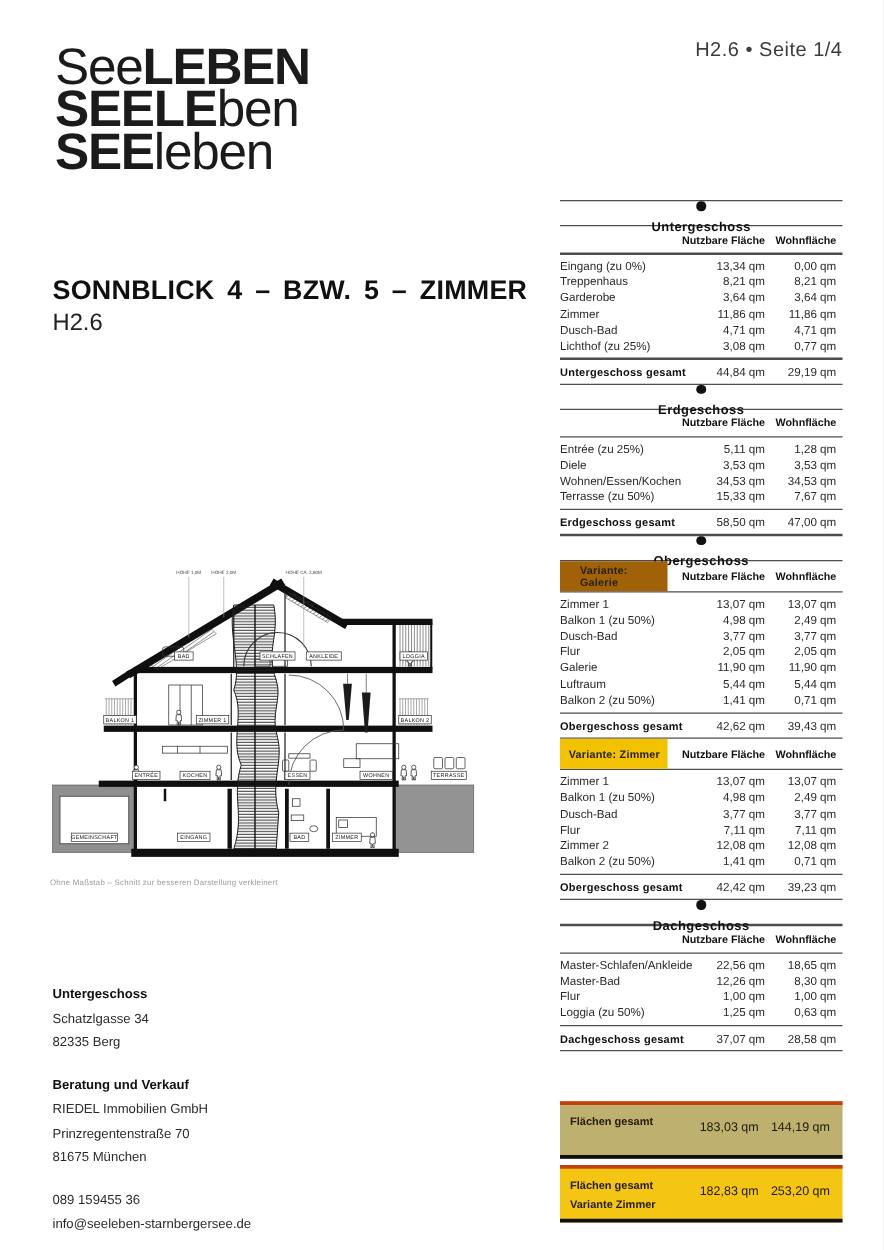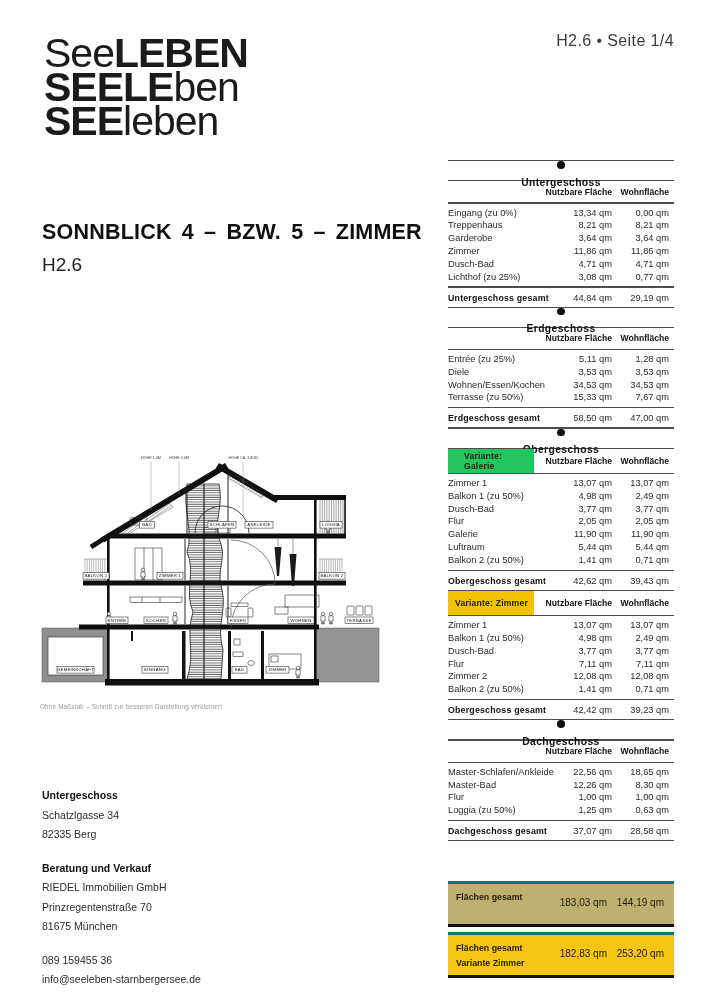--- a/index.html
+++ b/index.html
@@ -12,21 +12,21 @@
 
   
   .logo{position:absolute;left:44px;top:36px;font-size:41px;line-height:34px;
         letter-spacing:-1px;color:#1b1b1b;}
   .logo b{font-weight:700;}
   .logo span{font-weight:400;}
 
   
   .title-block{position:absolute;left:42px;top:220px;}
   .h1{font-size:21.5px;font-weight:700;letter-spacing:.2px;word-spacing:4px;color:#101010;}
-  .sub{font-size:19px;font-weight:400;color:#222;margin-top:9px;}
+  .sub{font-size:19px;font-weight:400;color:#222;margin-top:3px;}
 
   
   .drawing{position:absolute;left:35px;top:448px;width:360px;height:252px;}
   .caption{position:absolute;left:40px;top:703px;font-size:6.3px;color:#9a9a9a;letter-spacing:.2px;}
 
   
   .rightcol{position:absolute;left:448px;top:160px;width:226px;}
   .rule{height:1.2px;background:#4d4d4d;}
   .sec-title{display:flex;align-items:center;gap:8px;height:19px;font-size:10.3px;
              font-weight:700;letter-spacing:.4px;color:#111;flex-direction:column;}
@@ -40,21 +40,21 @@
   .v2{width:57px;text-align:right;white-space:nowrap;}
   .colrow .v1,.colrow .v2{font-size:8.6px;font-weight:700;color:#111;}
   .rows-wrap{padding:3px 0 3px;}
   .trow{display:flex;font-size:9.3px;line-height:12.8px;color:#2a2a2a;padding-right:5px;}
   .total-row{display:flex;align-items:baseline;padding:5px 5px 4px 0;font-size:9.3px;color:#2a2a2a;}
   .total-row .lbl{font-weight:700;font-size:8.8px;letter-spacing:.2px;color:#111;}
 
   
   .sums{position:absolute;left:448px;top:881px;width:226px;}
   .sumbox{position:relative;box-sizing:border-box;width:226px;height:46px;
-          border-top:3px solid #0f766e;border-bottom:3px solid #101010;
+          border-top:3px solid #c2410c;border-bottom:3px solid #101010;
           padding:6px 5px 0 8px;margin-bottom:5px;}
   .sumbox .l1,.sumbox .l2{font-size:8.8px;font-weight:700;color:#221d0c;line-height:15px;}
   .sumbox .sv{position:absolute;top:13px;font-size:10px;color:#1e1b0e;}
   .sv1{right:67px;}
   .sv2{right:10px;}
 
   
   .contact{position:absolute;left:42px;top:786px;font-size:10.5px;color:#2c2c2c;}
   .contact div{line-height:19.5px;}
   .c-head{font-weight:700;color:#111;}
@@ -369,21 +369,21 @@
         <span class="v1">58,50 qm</span>
         <span class="v2">47,00 qm</span>
       </div>
       <div class="rule"></div>
       <div class="sec-title">
         <span class="bullet"></span>
         <span class="sec-name">Obergeschoss</span>
       </div>
       <div class="rule"></div>
       <div class="colrow withchip">
-        <span class="chip" style="background: #22c55e; padding-left: 16px;">Variante: Galerie</span>
+        <span class="chip" style="background: #a16207; padding-left: 16px;">Variante: Galerie</span>
         <span class="lbl"></span>
         <span class="v1">Nutzbare Fläche</span>
         <span class="v2">Wohnfläche</span>
       </div>
       <div class="rule"></div>
       <div class="rows-wrap">
         <div class="trow">
           <span class="lbl">Zimmer 1</span>
           <span class="v1">13,07 qm</span>
           <span class="v2">13,07 qm</span>

